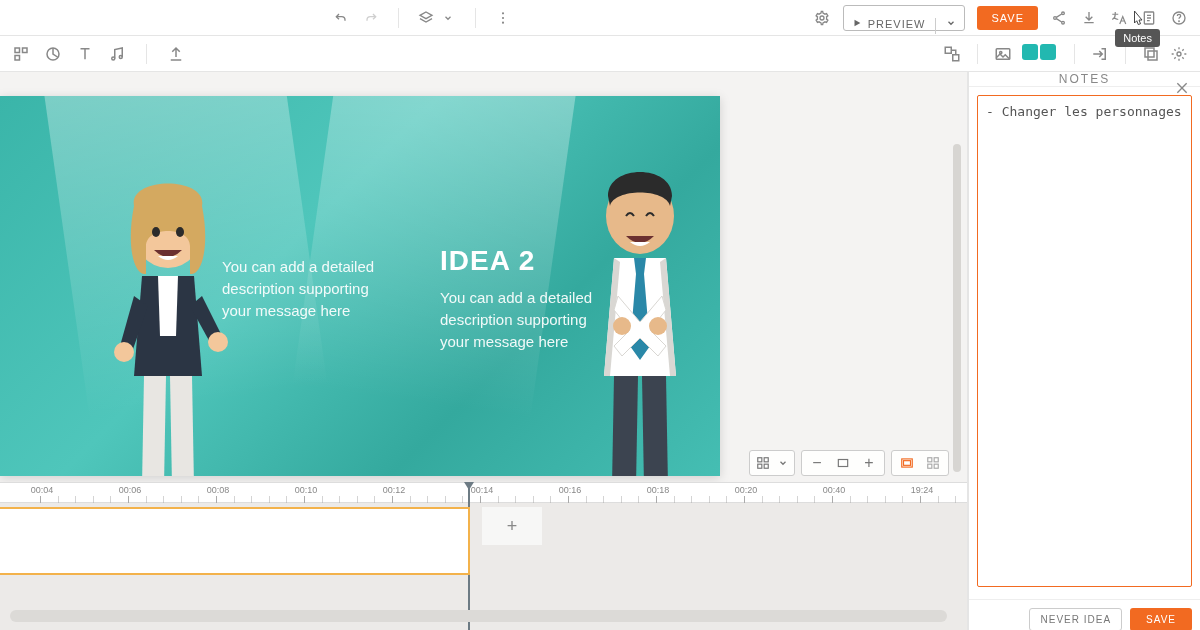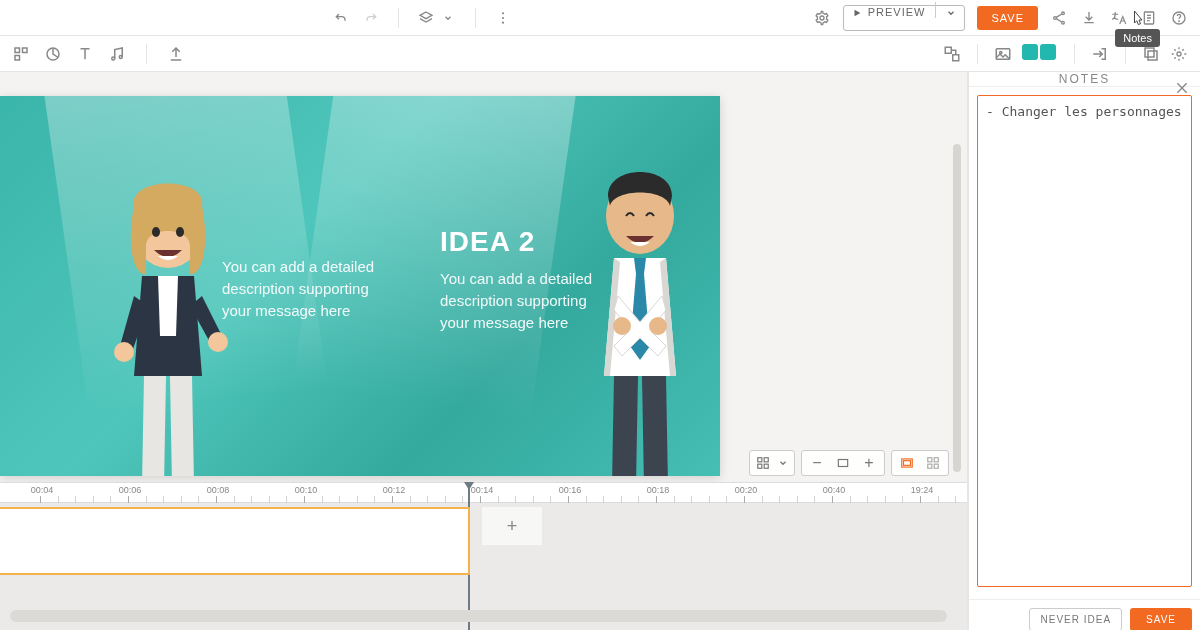--- a/index.html
+++ b/index.html
@@ -1,42 +1,42 @@
 <!DOCTYPE html>
 <html><head>
 <meta charset="utf-8">
 <style>
   * { box-sizing: border-box; margin: 0; padding: 0; }
   body { font-family: -apple-system, "Helvetica Neue", Arial, sans-serif; width:1200px; height:630px; overflow:hidden; background:#fff; }
   .topbar { height:36px; display:flex; align-items:center; padding:0 12px; border-bottom:1px solid #e5e5e5; }
   .topbar .center { margin-left:320px; display:flex; align-items:center; gap:12px; }
   .ico { width:18px; height:18px; display:inline-flex; align-items:center; justify-content:center; color:#888; cursor:pointer; }
   .vsep { width:1px; height:20px; background:#e5e5e5; margin:0 6px; }
-  .preview-btn { display:flex; align-items:flex-end; gap:6px; border:1px solid #bbb; border-radius:3px; height:18px; padding:12px 8px; color:#666; font-size:11px; letter-spacing:1px; cursor:pointer; }
+  .preview-btn { display:flex; align-items:flex-start; gap:6px; border:1px solid #bbb; border-radius:3px; height:18px; padding:12px 8px; color:#666; font-size:11px; letter-spacing:1px; cursor:pointer; }
   .preview-btn .split { width:1px; height:16px; background:#ccc; margin:0 4px; }
   .save-btn { background:#f26a21; color:#fff; border:none; border-radius:3px; height:24px; padding:0 14px; font-size:11px; letter-spacing:1px; cursor:pointer; }
   .topbar .right { margin-left:auto; display:flex; align-items:center; gap:12px; position:relative; }
   .notes-tooltip { position:absolute; top:24px; right:28px; background:#555; color:#fff; font-size:11px; padding:3px 8px; border-radius:3px; }
   .cursor-img { position:absolute; top:4px; right:40px; }
   .toolbar2 { height:36px; border-bottom:1px solid #e5e5e5; display:flex; align-items:center; padding:0 12px; gap:14px; }
   .toolbar2 .left { display:flex; gap:14px; align-items:center;}
   .toolbar2 .right { margin-left:auto; display:flex; gap:10px; align-items:center;}
   .teal-pair span { display:inline-block; width:16px; height:16px; background:#22b8b0; border-radius:3px; margin-right:2px;}
   .main { display:flex; height:558px; }
   .editor { flex:1; background:#f4f3f2; position:relative; overflow:hidden; border-right:1px solid #e5e5e5;}
   .canvas-wrap { position:absolute; left:0; top:24px; width:720px; height:380px; }
   .canvas { width:720px; height:380px; background:linear-gradient(135deg,#3ab5a9 0%, #4fc6bb 40%, #34a99e 70%, #45beb3 100%); overflow:hidden; position:relative; box-shadow:0 2px 10px rgba(0,0,0,0.15);}
   .light { position:absolute; width:240px; height:500px; background:linear-gradient(to bottom, rgba(255,255,255,0.35), rgba(255,255,255,0) 70%); transform-origin:top center;}
   .light.l1 { left:40px; top:-40px; transform:rotate(-8deg);}
   .light.l2 { left:340px; top:-40px; transform:rotate(8deg);}
   .idea-block { position:absolute; color:#fff; }
   .idea-block h2 { font-size:28px; font-weight:700; letter-spacing:1px; margin-bottom:10px; font-family: Arial, sans-serif;}
   .idea-block p { font-size:15px; line-height:1.45; max-width:160px; opacity:0.92;}
   .idea1 { left:222px; top:160px; }
-  .idea2 { left:440px; top:130px; }
+  .idea2 { left:440px; top:149px; }
   .char { position:absolute; bottom:-10px; }
   .char.woman { left:98px; }
   .char.man { left:570px; }
   .zoom-controls { position:absolute; right:18px; bottom:154px; display:flex; gap:6px;}
   .zoom-group { background:rgba(255,255,255,0.85); border:1px solid #ccc; border-radius:3px; display:flex; align-items:center; height:26px; padding:0 6px; gap:8px;}
   .timeline { position:absolute; left:0; right:0; bottom:0; height:148px; background:#eceae8; border-top:1px solid #ddd;}
   .ruler { height:20px; background:#fff; position:relative; border-bottom:1px solid #ddd; font-size:9px; color:#888;}
   .ruler .tick { position:absolute; top:0; height:20px;}
   .ruler .tick .lbl { position:absolute; top:2px; left:-10px; width:24px; text-align:center;}
   .ruler .tick::after{content:""; position:absolute; bottom:0; left:0; width:1px; height:7px; background:#aaa;}

